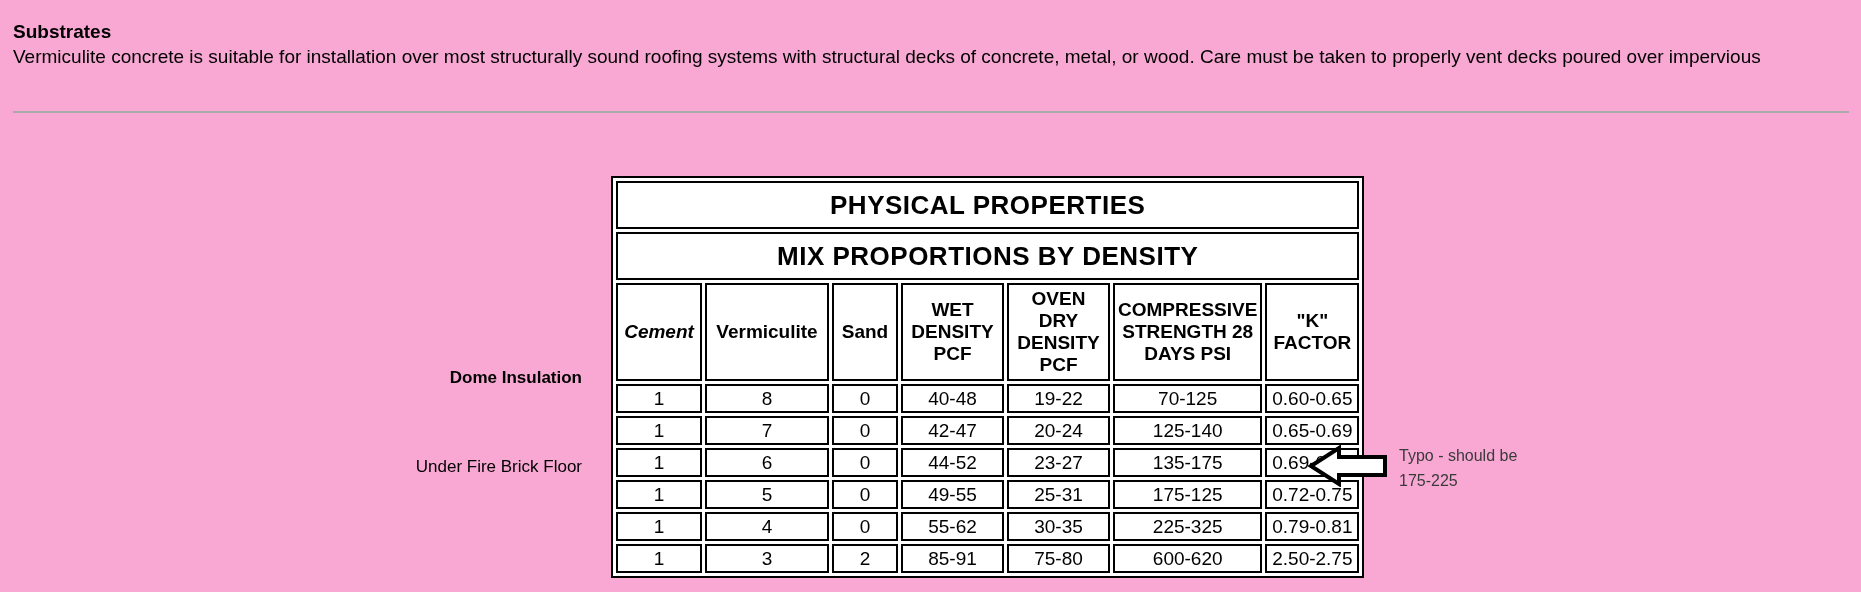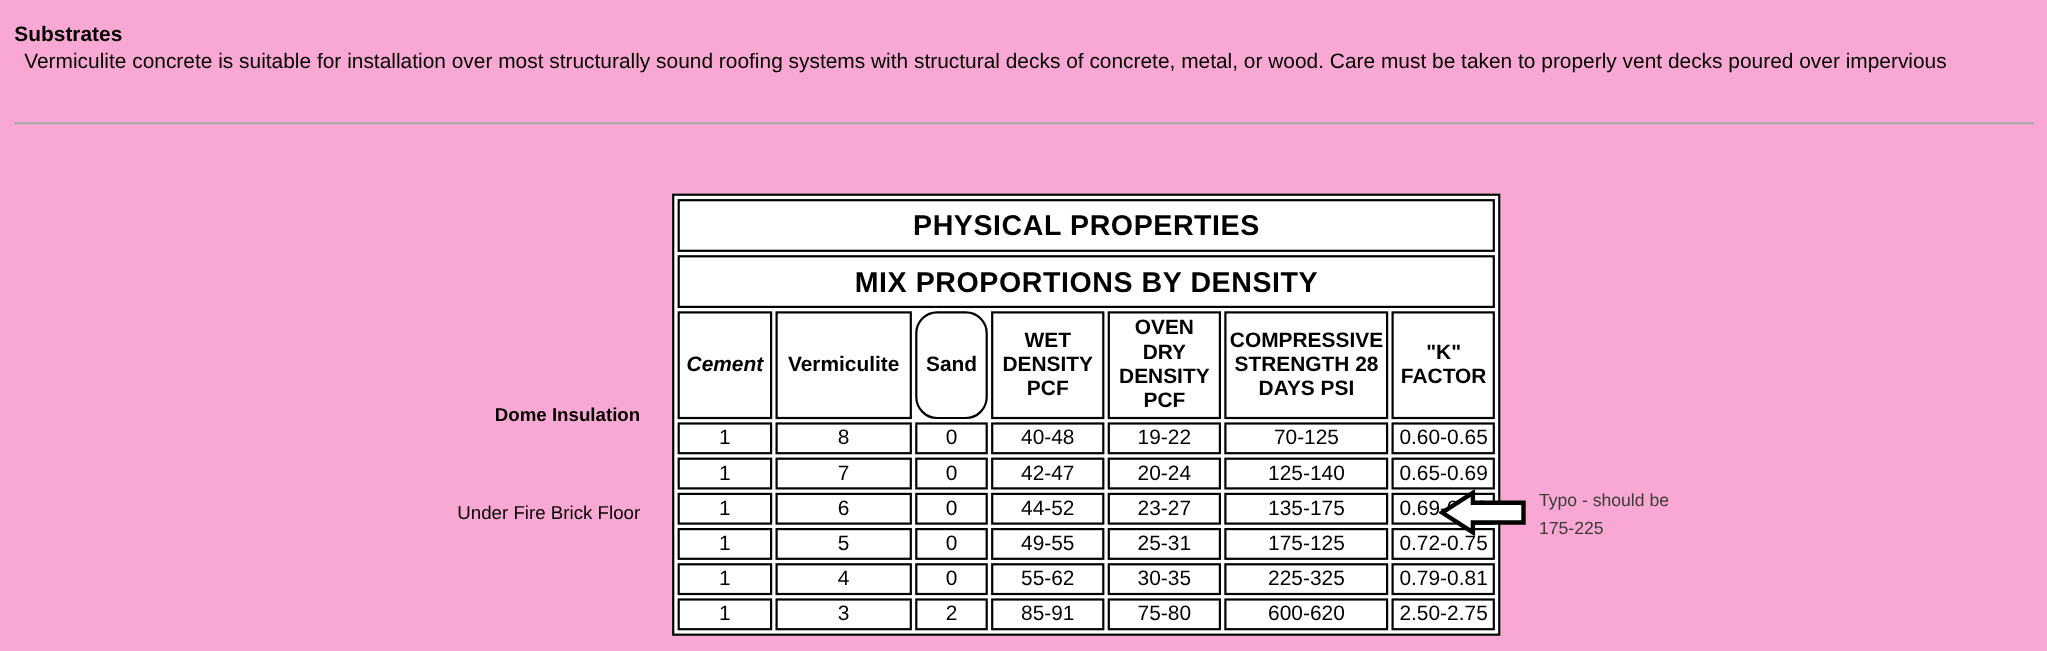--- a/index.html
+++ b/index.html
@@ -22,21 +22,21 @@
     position: absolute;
     left: 13px;
     top: 20px;
     font-size: 19px;
     font-weight: bold;
     line-height: 24px;
     white-space: nowrap;
   }
   .para {
     position: absolute;
-    left: 22px;
+    left: 13px;
     top: 44px;
     width: 1840px;
     font-size: 19px;
     line-height: 26px;
   }
   .rule {
     position: absolute;
     left: 13px;
     top: 111px;
     width: 1836px;
@@ -72,21 +72,21 @@
     line-height: 22px;
     padding: 3px 3px;
   }
   table.props tbody td {
     font-size: 19px;
     height: 25px;
     padding: 0 4px;
   }
   .c0 { width: 76px; font-style: italic; }
   .c1 { width: 114px; }
-  .c2 { width: 56px; border-radius: 20px; }
+  .c2 { width: 56px; }
   .c3 { width: 93px; }
   .c4 { width: 93px; }
   .c5 { width: 118px; }
   .c6 { width: 84px; }
   
   .row-label {
     position: absolute;
     left: 270px;
     width: 312px;
     text-align: right;

